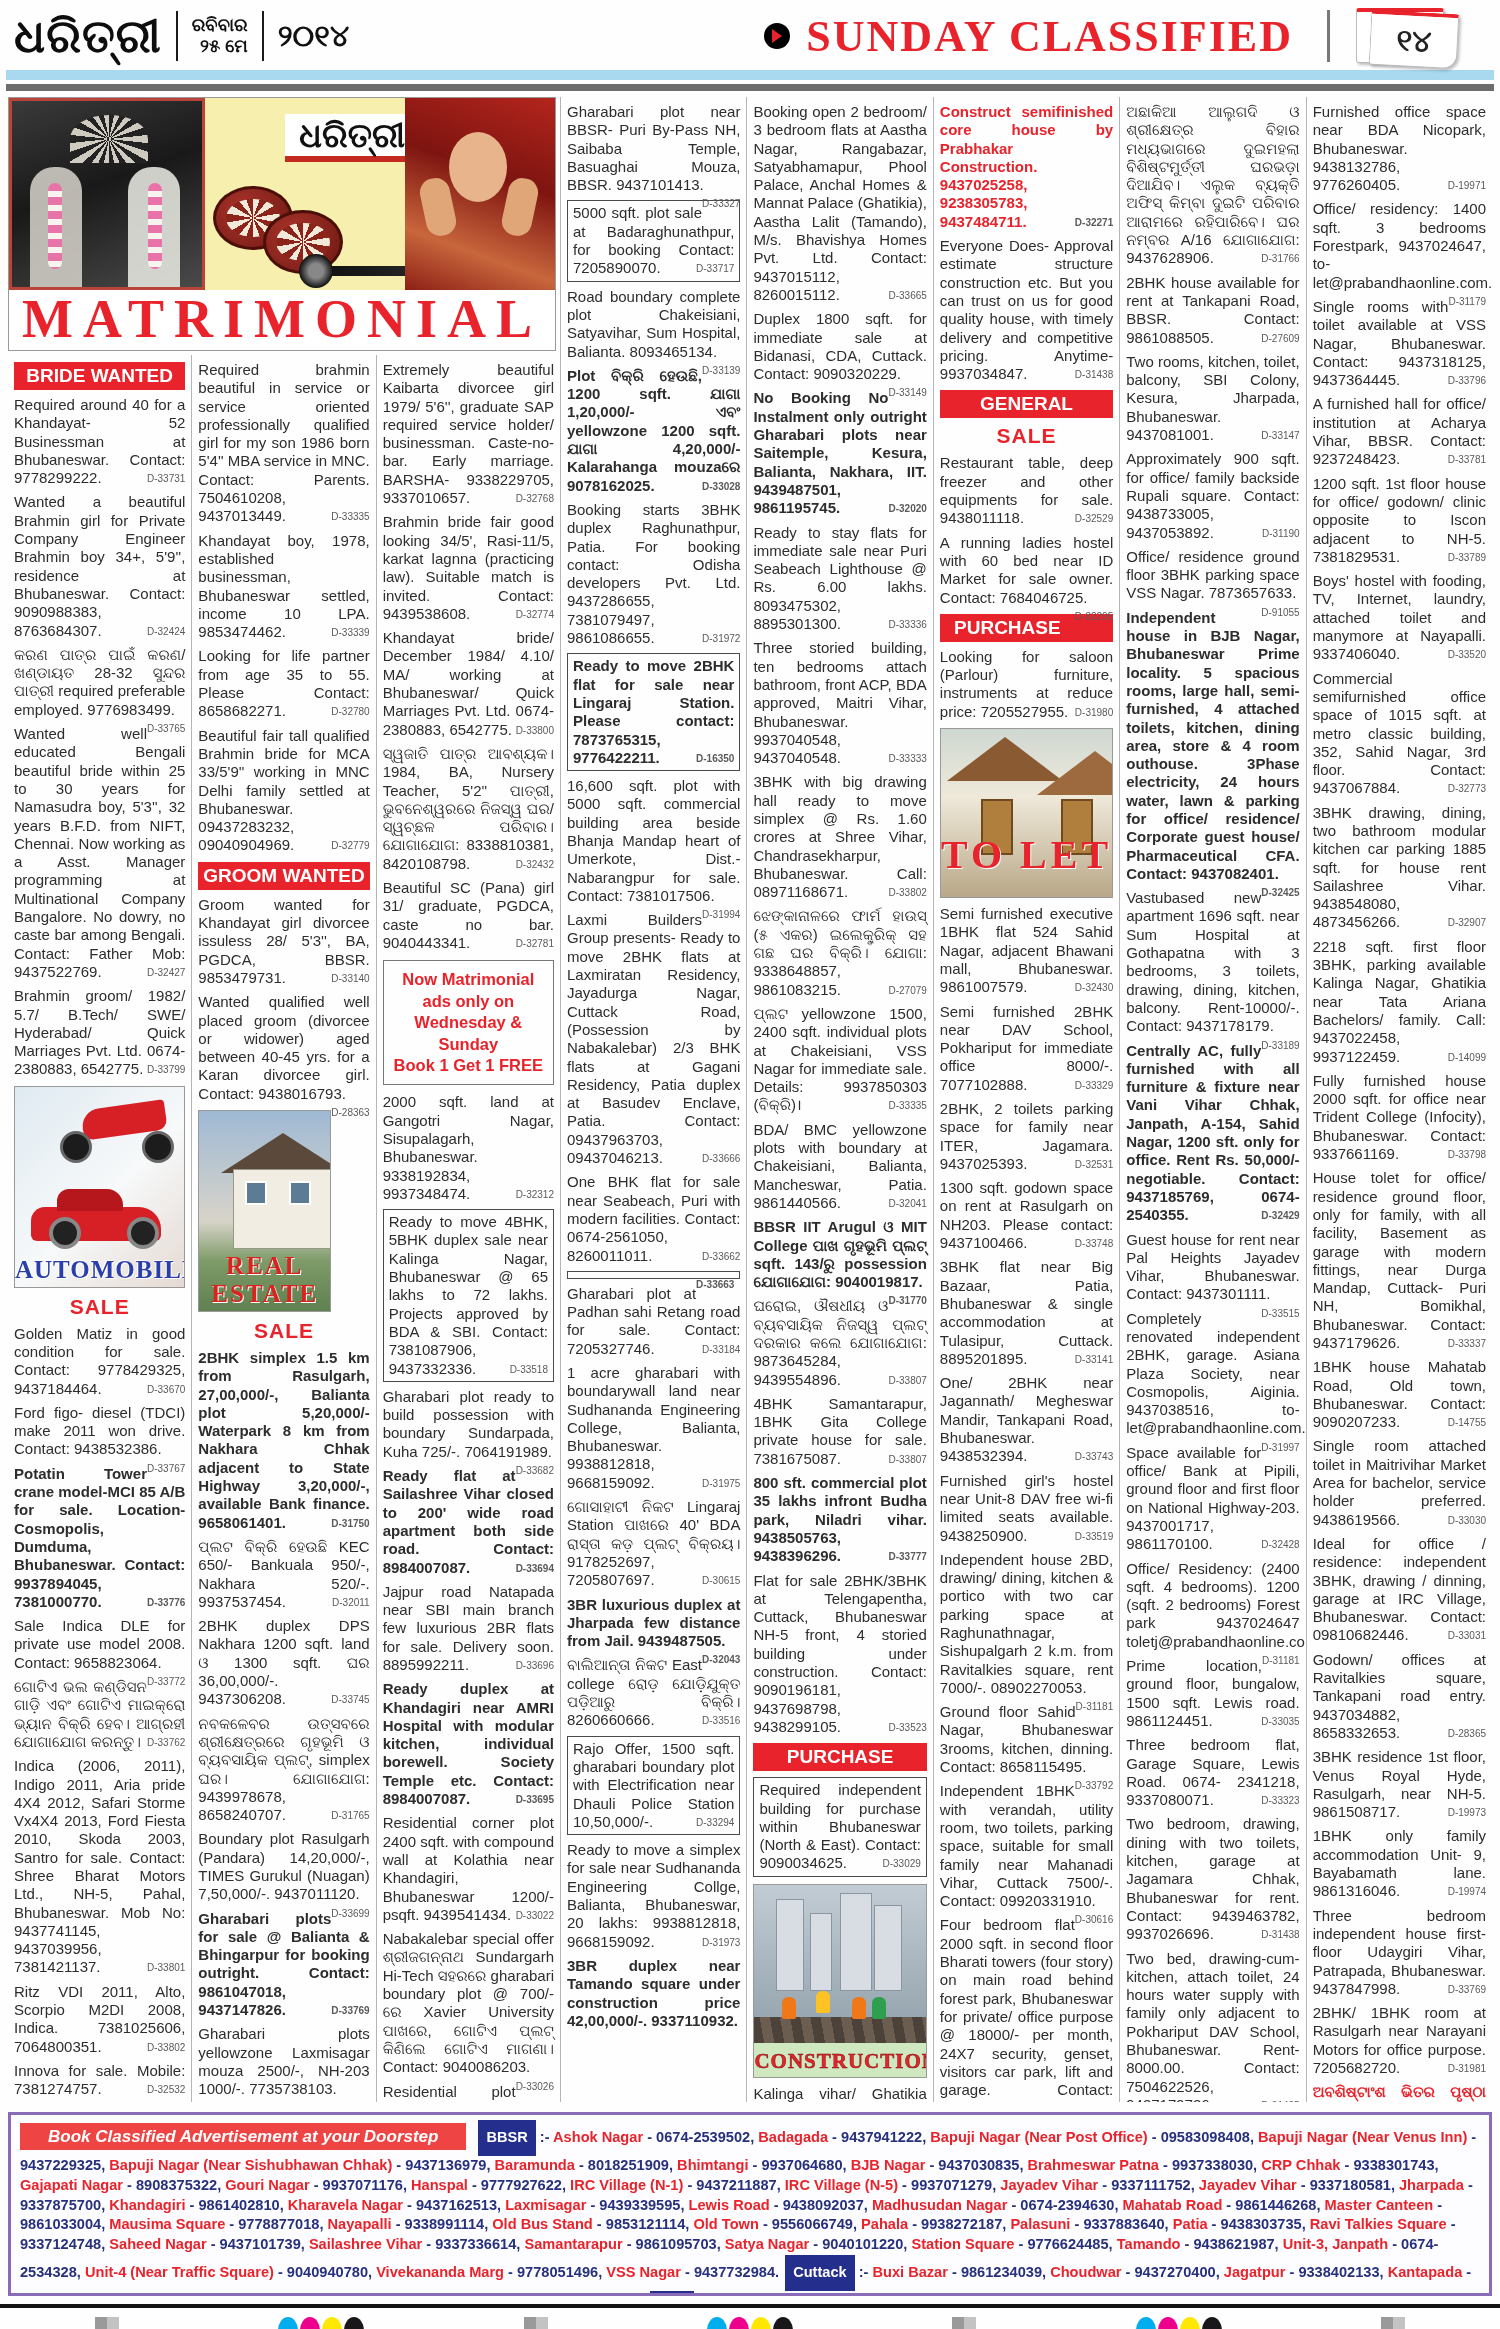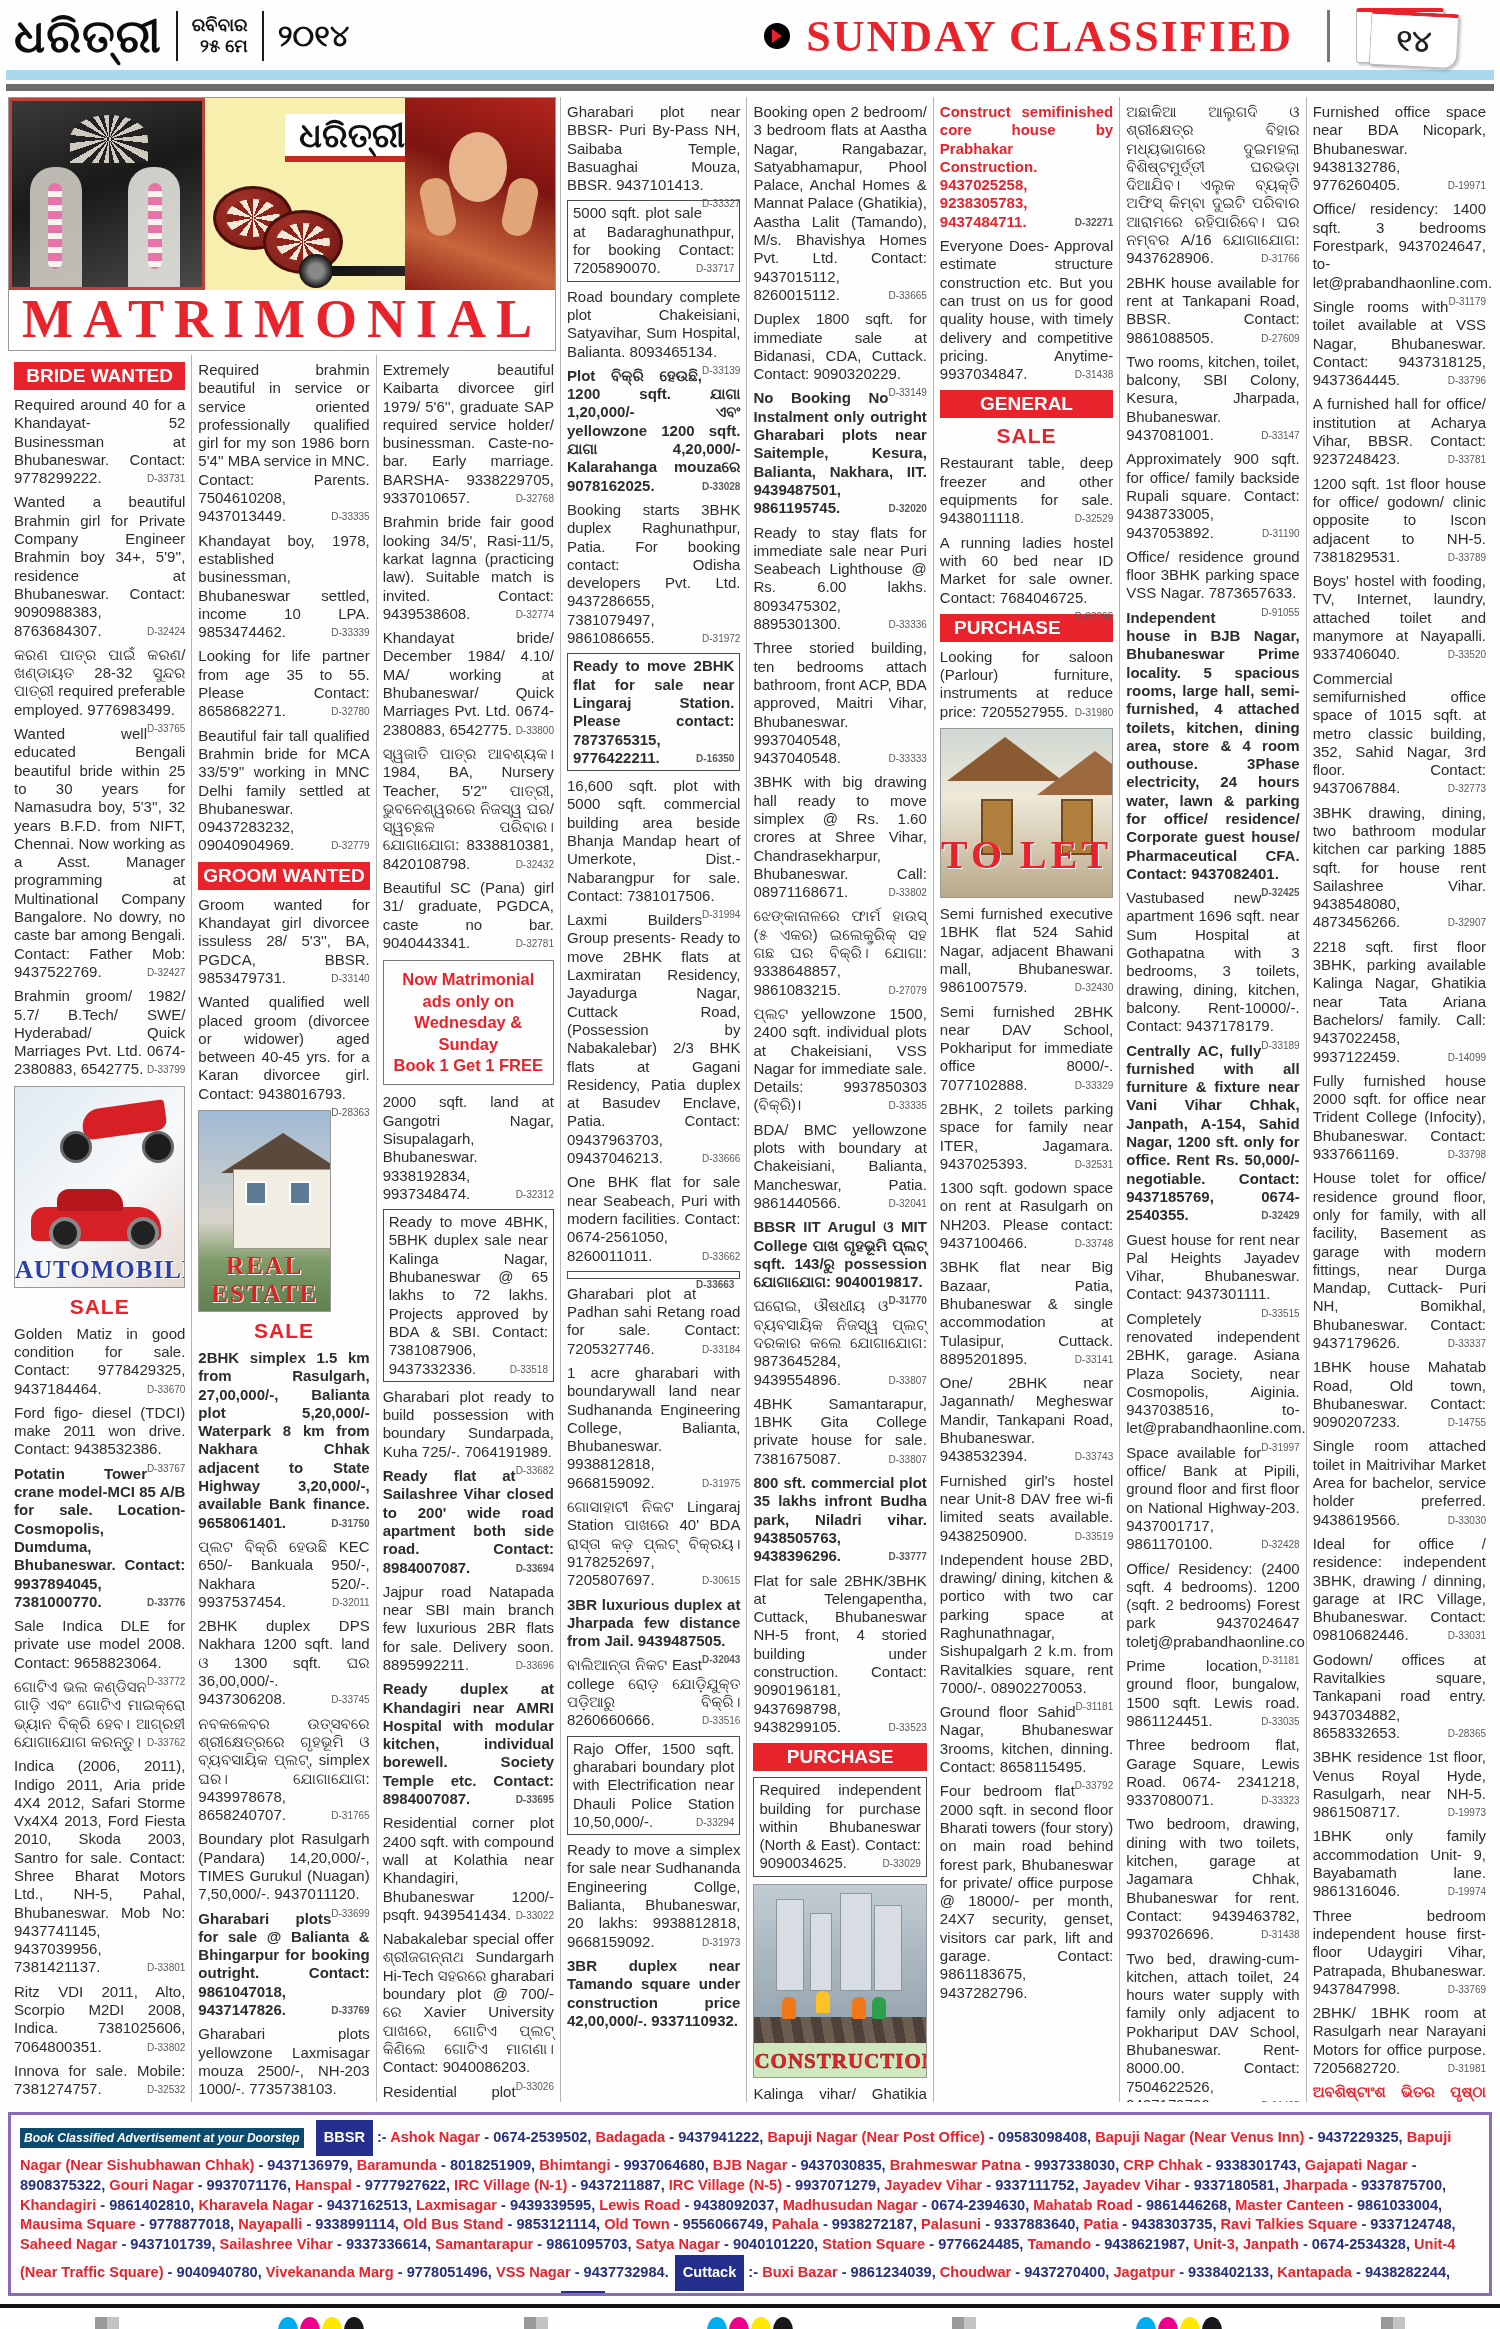--- a/index.html
+++ b/index.html
@@ -92,21 +92,21 @@
 .con-img .b2{left:56px;top:28px;width:20px;height:76px;}
 .con-img .b3{left:86px;top:8px;width:30px;height:96px;}
 .con-img .b4{right:24px;top:20px;width:26px;height:84px;}
 .con-img .wk{position:absolute;width:14px;height:22px;background:#f07818;border-radius:6px 6px 2px 2px;bottom:58px;}
 .con-img .k1{left:28px;} .con-img .k2{left:62px;bottom:64px;background:#ffc224;} .con-img .k3{left:98px;} .con-img .k4{right:40px;background:#2e9e4f;}
 .con-img .rubble{position:absolute;bottom:34px;left:0;right:0;height:26px;background:repeating-linear-gradient(80deg,#4c423a 0 10px,#6b5d50 10px 20px);}
 .con-img .strip{position:absolute;bottom:0;left:0;right:0;height:34px;background:#cfe8c0;}
 .cap-bubble{color:#e8232b;font-size:21px;-webkit-text-stroke:.5px #7d0d0d;letter-spacing:1px;}
 
 .foot{margin:10px 8px 0;border:3px solid #8a6bb8;background:#fdfdff;padding:5px 9px;font-size:14.6px;font-weight:bold;line-height:1.36;height:168px;overflow:hidden;}
-.lead-box{background:#0c4a6e;color:#fff;font-style:italic;padding:2px 4px;margin-right:10px;font-size:12px;display:inline-block;}
+.lead-box{background:#ef4444;color:#fff;font-style:italic;padding:2px 28px;margin-right:10px;font-size:17px;display:inline-block;}
 .badge{background:#242e8d;color:#fff;padding:8px 8px;margin:0 4px 0 2px;display:inline-block;}
 .loc{color:#e8232b;}
 .num{color:#27307c;}
 
 .marks-line{height:4px;background:#141414;margin:8px 0 0;}
 .marks-row{display:flex;justify-content:space-between;align-items:center;padding:9px 95px 0;}
 .graysq{width:24px;height:28px;background:linear-gradient(90deg,#9a9a9a 50%,#c3c3c3 50%);}
 .cmyk{display:flex;gap:2px;}
 .cmyk i{width:20px;height:28px;border-radius:50%;display:block;}
 .c-c{background:#00aeef;} .c-m{background:#ec008c;} .c-y{background:#ffe800;} .c-k{background:#1a171b;}
@@ -308,20 +308,21 @@
           </div>
           <div class="ad"><span>Semi furnished executive 1BHK flat 524 Sahid Nagar, adjacent Bhawani mall, Bhubaneswar. 9861007579. </span><span class="id">D-32430</span></div>
           <div class="ad"><span>Semi furnished 2BHK near DAV School, Pokhariput for immediate office 8000/-. 7077102888. </span><span class="id">D-33329</span></div>
           <div class="ad"><span>2BHK, 2 toilets parking space for family near ITER, Jagamara. 9437025393. </span><span class="id">D-32531</span></div>
           <div class="ad"><span>1300 sqft. godown space on rent at Rasulgarh on NH203. Please contact: 9437100466. </span><span class="id">D-33748</span></div>
           <div class="ad"><span>3BHK flat near Big Bazaar, Patia, Bhubaneswar &amp; single accommodation at Tulasipur, Cuttack. 8895201895. </span><span class="id">D-33141</span></div>
           <div class="ad"><span>One/ 2BHK near Jagannath/ Megheswar Mandir, Tankapani Road, Bhubaneswar. 9438532394. </span><span class="id">D-33743</span></div>
           <div class="ad"><span>Furnished girl's hostel near Unit-8 DAV free wi-fi limited seats available. 9438250900. </span><span class="id">D-33519</span></div>
           <div class="ad"><span>Independent house 2BD, drawing/ dining, kitchen &amp; portico with two car parking space at Raghunathnagar, Sishupalgarh 2 k.m. from Ravitalkies square, rent 7000/-. 08902270053. </span><span class="id">D-31181</span></div>
           <div class="ad"><span>Ground floor Sahid Nagar, Bhubaneswar 3rooms, kitchen, dinning. Contact: 8658115495. </span><span class="id">D-33792</span></div>
+          <div class="ad"><span>Independent 1BHK with verandah, utility room, two toilets, parking space, suitable for small family near Mahanadi Vihar, Cuttack 7500/-. Contact: 09920331910. </span><span class="id">D-30616</span></div>
           <div class="ad"><span>Four bedroom flat 2000 sqft. in second floor Bharati towers (four story) on main road behind forest park, Bhubaneswar for private/ office purpose @ 18000/- per month, 24X7 security, genset, visitors car park, lift and garage. Contact: 9861183675, 9437282796. </span></div>
         </div>
         <div class="col">
           <div class="ad"><span>ଅଛାକିଆ ଆଲୁଗଦି ଓ ଶ୍ରୀକ୍ଷେତ୍ର ବିହାର ମଧ୍ୟଭାଗରେ ଦୁଇମହଲା ବିଶିଷ୍ଟମୁର୍ତ୍ତୀ ଘରଭଡ଼ା ଦିଆଯିବ। ଏଲୁକ ବ୍ୟକ୍ତି ଅଫିସ୍ କିମ୍ବା ଦୁଇଟି ପରିବାର ଆରାମରେ ରହିପାରିବେ। ଘର ନମ୍ବର A/16 ଯୋଗାଯୋଗ: 9437628906. </span><span class="id">D-31766</span></div>
           <div class="ad"><span>2BHK house available for rent at Tankapani Road, BBSR. Contact: 9861088505. </span><span class="id">D-27609</span></div>
           <div class="ad"><span>Two rooms, kitchen, toilet, balcony, SBI Colony, Kesura, Jharpada, Bhubaneswar. 9437081001. </span><span class="id">D-33147</span></div>
           <div class="ad"><span>Approximately 900 sqft. for office/ family backside Rupali square. Contact: 9438733005, 9437053892. </span><span class="id">D-31190</span></div>
           <div class="ad"><span>Office/ residence ground floor 3BHK parking space VSS Nagar. 7873657633. </span><span class="id">D-91055</span></div>
           <div class="ad b"><span>Independent house in BJB Nagar, Bhubaneswar Prime locality. 5 spacious rooms, large hall, semi-furnished, 4 attached toilets, kitchen, dining area, store &amp; 4 room outhouse. 3Phase electricity, 24 hours water, lawn &amp; parking for office/ residence/ Corporate guest house/ Pharmaceutical CFA. Contact: 9437082401. </span><span class="id">D-32425</span></div>
           <div class="ad"><span>Vastubased new apartment 1696 sqft. near Sum Hospital at Gothapatna with 3 bedrooms, 3 toilets, drawing, dining, kitchen, balcony. Rent-10000/-. Contact: 9437178179. </span><span class="id">D-33189</span></div>

